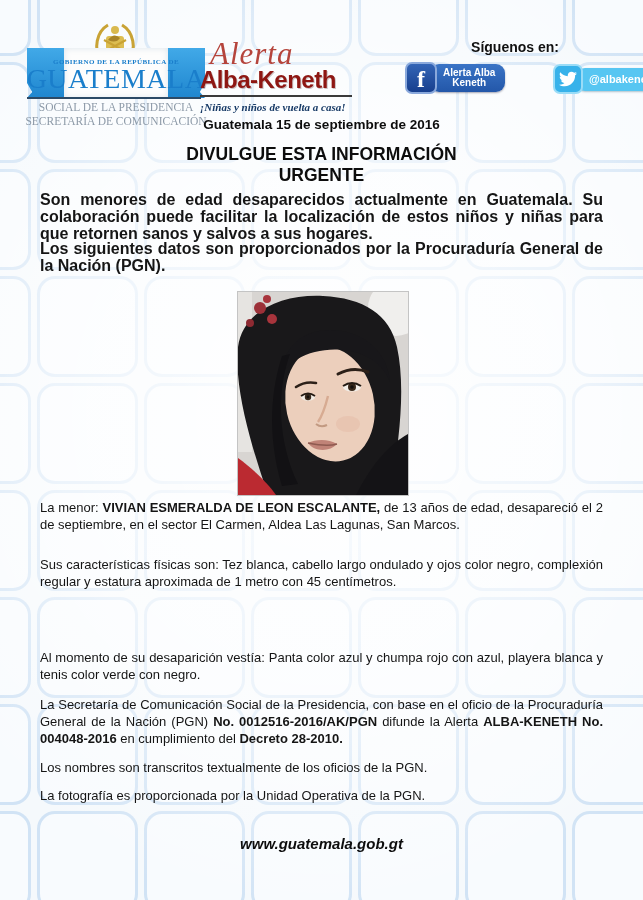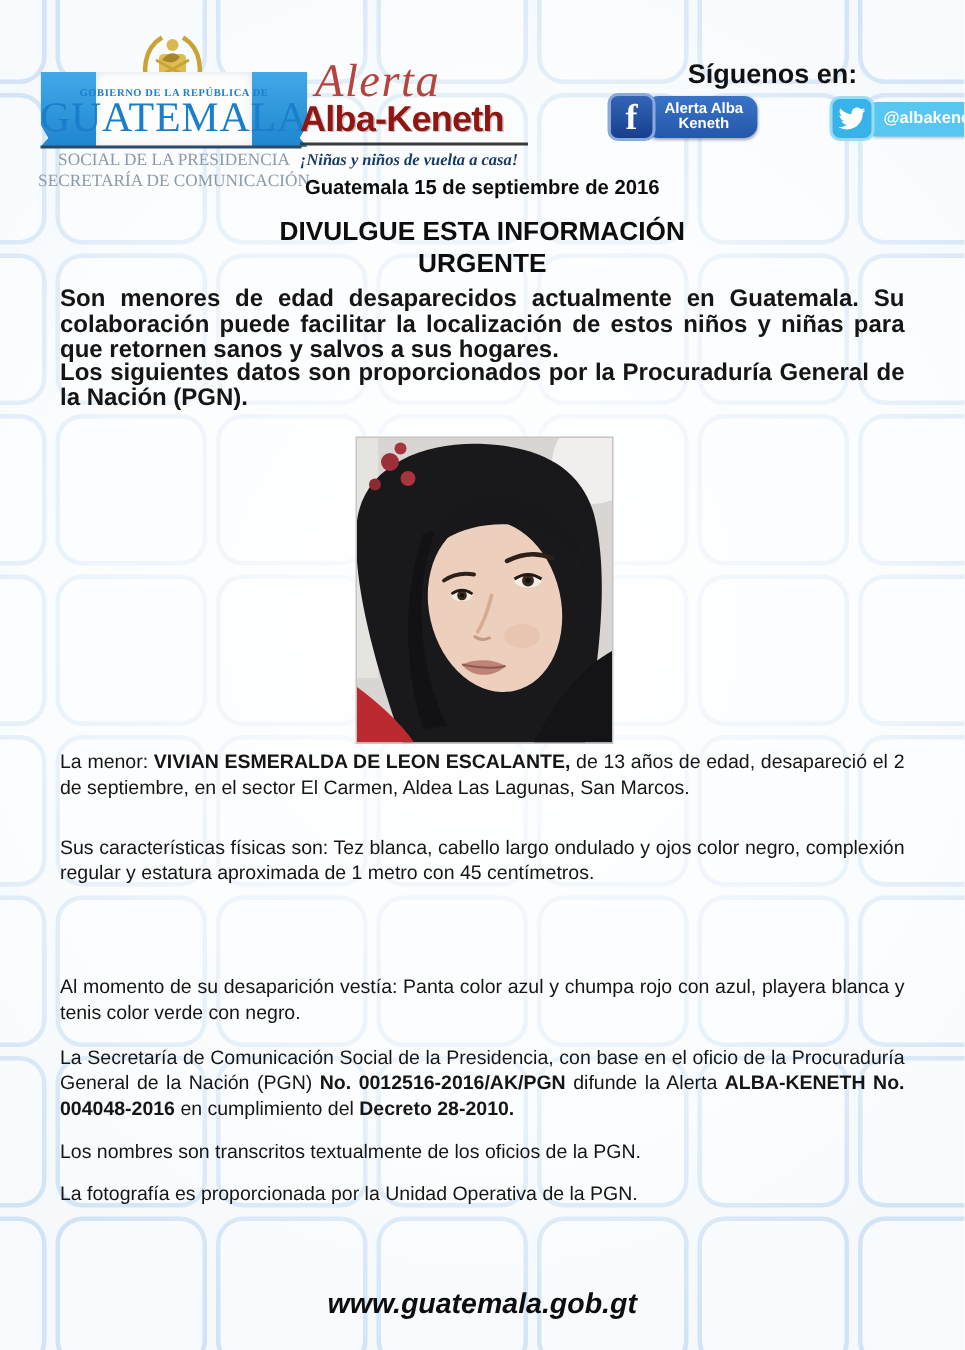--- a/index.html
+++ b/index.html
@@ -51,21 +51,21 @@
     font-weight:bold;font-size:24px;line-height:24px;color:#8e1713;letter-spacing:-.5px;
     text-shadow:1px 1px 0 rgba(60,10,10,.25);
   }
   .alba-rule{width:152px;height:2px;background:#3a3a3a;margin-top:3px;}
   .alba-tagline{
     margin-top:4px;font-style:italic;font-weight:bold;font-size:11px;color:#173a66;
     font-family:"Liberation Serif",serif;
   }
   
   .social-title{position:absolute;left:455px;top:39px;width:120px;text-align:center;
-    font-weight:bold;font-size:18px;color:#111;}
+    font-weight:bold;font-size:14px;color:#111;}
   .social-btn{position:absolute;display:flex;align-items:center;cursor:pointer;}
   .fb-btn{left:405px;top:62px;}
   .fb-icon{
     width:32px;height:32px;border-radius:7px;z-index:2;
     background:linear-gradient(180deg,#3465b6,#173f8e);border:2px solid #8aa9dc;
     color:#fff;font-family:"Liberation Serif",serif;font-weight:bold;font-size:24px;
     display:flex;align-items:flex-end;justify-content:center;line-height:26px;box-sizing:border-box;
   }
   .fb-label{
     margin-left:-7px;background:linear-gradient(180deg,#3a74c6,#2357a9);
@@ -90,21 +90,21 @@
     position:absolute;left:40px;width:563px;margin:0;text-align:justify;
     font-size:13px;line-height:16.8px;color:#151515;
   }
   .para.bold-para{font-weight:bold;font-size:16px;line-height:17px;}
   .para .bold{font-weight:bold;}
   .photo-frame{
     position:absolute;left:237px;top:291px;width:170px;height:203px;
     background:#fff;border:1px solid #c4c4c4;box-sizing:content-box;
   }
   .footer-site{position:absolute;left:0;top:835px;width:100%;text-align:center;
-    font-weight:bold;font-style:italic;font-size:19px;color:#0d0d0d;margin-top:24px;}
+    font-weight:bold;font-style:italic;font-size:15px;color:#0d0d0d;}
 </style>
 </head>
 <body>
 
 <div class="page">
 
   <div class="bg-pattern">
       <div class="tile" style="left: -70px; top: -45px;"></div>
       <div class="tile" style="left: 37px; top: -45px;"></div>
       <div class="tile" style="left: 144px; top: -45px;"></div>

